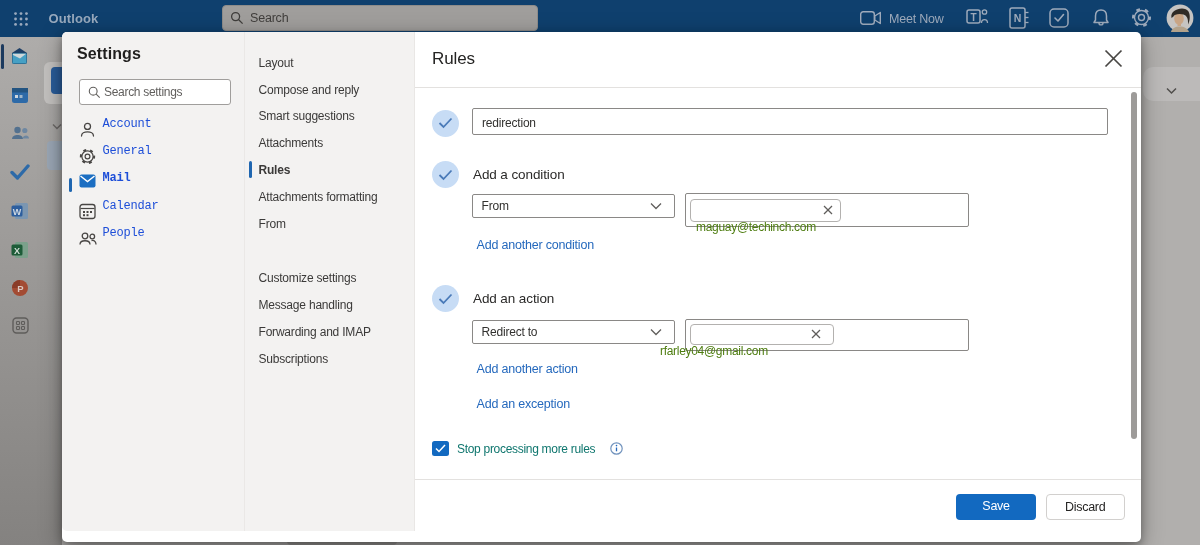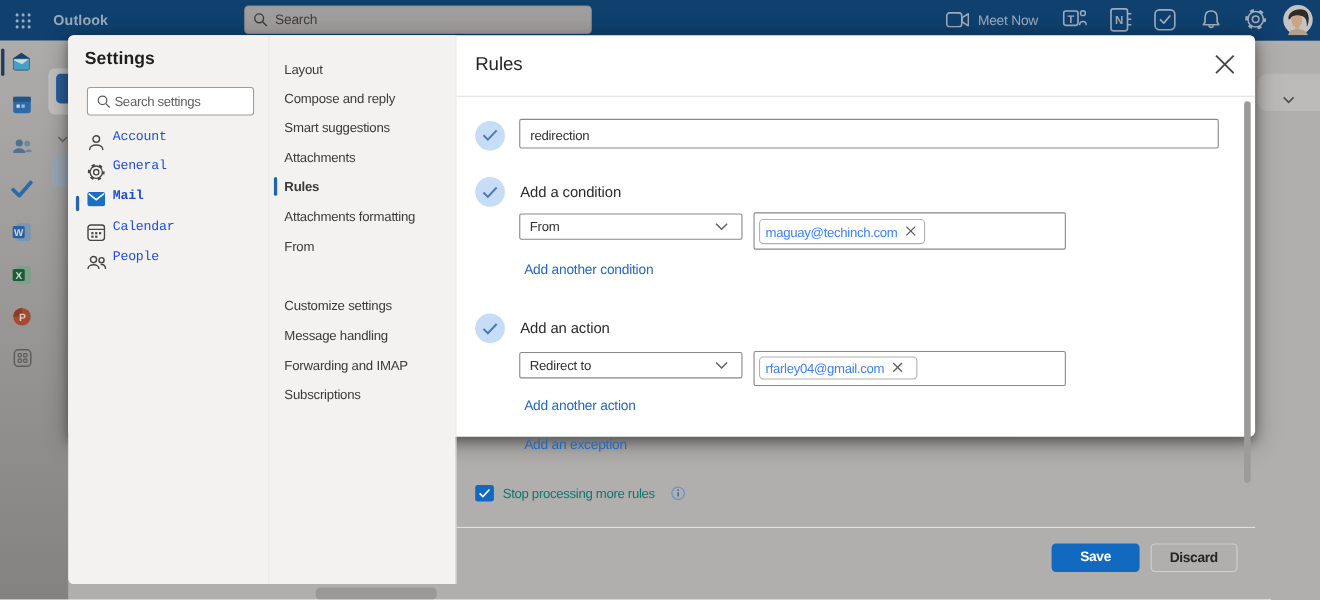--- a/index.html
+++ b/index.html
@@ -12,21 +12,21 @@
 #tsearch{left:222px;top:5px;width:316px;height:26px;background:#a09e9c;border:1px solid #8e8c8a;border-radius:4px;box-sizing:border-box;}
 #tsearchtxt{left:250px;top:11px;font-size:12.5px;color:#403e3c;letter-spacing:-0.2px;}
 #meetnow{left:889px;top:11.5px;color:#9fabbc;font-size:12.5px;letter-spacing:-0.2px;}
 
 #frag-ribbon{left:44px;top:62px;width:18px;height:42px;background:#c2c0be;border-radius:6px 0 0 6px;}
 #frag-newmsg{left:51px;top:67px;width:11px;height:27px;background:#2a5c99;border-radius:4px 0 0 4px;}
 #frag-sel{left:47px;top:141px;width:15px;height:29px;background:#9aa6b4;border-radius:4px 0 0 4px;}
 
 #frag-rpanel{left:1143px;top:67px;width:57px;height:34px;background:#bcbab9;border-radius:10px 0 0 10px;}
 
-#modal{left:62px;top:32px;width:1079px;height:365px;background:#ffffff;border-radius:5px;box-shadow:0 5px 22px rgba(0,0,0,0.35), 0 4px 9px rgba(0,0,0,0.28);}
+#modal{left:62px;top:32px;width:1079px;height:510px;background:#ffffff;border-radius:5px;box-shadow:0 5px 22px rgba(0,0,0,0.35), 0 4px 9px rgba(0,0,0,0.28);}
 #leftbg{left:0;top:0;width:352px;height:499px;background:#f3f2f1;border-radius:5px 0 0 5px;}
 #coldiv{left:182px;top:0;width:1px;height:499px;background:#eae8e6;}
 #vdiv{left:352px;top:0;width:1px;height:499px;background:#e9e7e5;}
 #hdiv1{left:353px;top:55px;width:726px;height:1px;background:#e3e1df;}
 #hdiv2{left:353px;top:447.3px;width:726px;height:1px;background:#e3e1df;}
 #settings-title{left:15px;top:13px;font-size:16px;font-weight:bold;color:#201f1e;letter-spacing:0.1px;}
 #ssearch{left:17px;top:47px;width:151.5px;height:25.5px;border:1px solid #a09e9c;border-radius:3px;box-sizing:border-box;background:#ffffff;}
 #ssearchtxt{left:42px;top:53px;font-size:12px;color:#605e5c;letter-spacing:-0.3px;}
 .lnav{left:17px;width:200px;height:27px;}
 .lnav .ic{position:absolute;left:0;top:5px;}
@@ -36,23 +36,23 @@
 .bold{font-weight:bold;color:#1d1c1b;}
 .bluebar{position:absolute;width:3px;background:#1f66b0;border-radius:2px;}
 
 #rp-title{left:370px;top:17px;font-size:17px;color:#252423;letter-spacing:-0.1px;}
 #closex{left:1042px;top:17px;}
 .circ{width:27px;height:27px;border-radius:50%;background:#c7dcf5;}
 .link{font-size:12.5px;color:#2569bd;letter-spacing:-0.2px;}
 .inbox{border:1px solid #8a8886;border-radius:2px;box-sizing:border-box;background:#fff;}
 .seltx{font-size:12px;color:#32312f;letter-spacing:-0.2px;}
 .pill{border:1px solid #b3b1af;border-radius:4px;box-sizing:border-box;background:#fff;}
-.pilltx{font-size:12px;color:#3b82f6;letter-spacing:-0.3px;}
-#savebtn{left:894px;top:462px;width:80px;height:25.5px;background:#1269c0;border-radius:4px;color:#ffffff;font-size:12.5px;font-weight:bold;text-align:center;line-height:25.5px;letter-spacing:-0.3px;}
-#discbtn{left:984px;top:461.5px;width:78.5px;height:26px;border:1px solid #d2d0ce;border-radius:4px;box-sizing:border-box;color:#252423;font-size:12.5px;font-weight:bold;text-align:center;line-height:24px;letter-spacing:-0.3px;}
+.pilltx{font-size:12px;color:#4d7c0f;letter-spacing:-0.3px;margin-top:16px;}
+#savebtn{left:894px;top:462px;width:80px;height:25.5px;background:#1269c0;border-radius:4px;color:#ffffff;font-size:12.5px;font-weight:normal;text-align:center;line-height:25.5px;letter-spacing:-0.3px;}
+#discbtn{left:984px;top:461.5px;width:78.5px;height:26px;border:1px solid #d2d0ce;border-radius:4px;box-sizing:border-box;color:#252423;font-size:12.5px;font-weight:normal;text-align:center;line-height:24px;letter-spacing:-0.3px;}
 #sthumb{left:1069px;top:59.5px;width:5.5px;height:347px;background:#9d9b99;border-radius:3px;}
 </style></head>
 <body>
 <div id="stage">
   <div class="a" id="topbar"></div>
 
   <svg class="a" style="left:12.5px;top:10.5px" width="16" height="16" viewBox="0 0 17 17">
     <g fill="#9aa9bd">
       <circle cx="2.7" cy="2.7" r="1.5"></circle>
         <circle cx="8.5" cy="2.7" r="1.5"></circle>
@@ -316,21 +316,21 @@
         <path d="M1.5 6 L5.5 10 L13.5 1.5" fill="none" stroke="#4a7ab8" stroke-width="1.8"></path>
       </svg>
     <div class="a" style="left:411px;top:258.5px;font-size:13.5px;color:#2b2a29;letter-spacing:-0.1px;">Add an action</div>
     <div class="a inbox" style="left:410px;top:287.5px;width:203px;height:24px;"></div>
     <div class="a seltx" style="left:419.5px;top:293px;">Redirect to</div>
     <svg class="a" style="left:588px;top:296px" width="12" height="8" viewBox="0 0 12 8">
         <path d="M1 1.5 L6 6.5 L11 1.5" fill="none" stroke="#605e5c" stroke-width="1.3"></path>
       </svg>
     <div class="a inbox" style="left:622.5px;top:286.5px;width:284.5px;height:32px;"></div>
     <div class="a pill" style="left:628px;top:291.5px;width:144px;height:21px;"></div>
-    <div class="a pilltx" style="left:634px;top:296px;">rfarley04@gmail.com</div>
+    <div class="a pilltx" style="left:598px;top:296px;">rfarley04@gmail.com</div>
     <svg class="a" style="left:749px;top:297px" width="10" height="10" viewBox="0 0 10 10">
         <line x1="1" y1="1" x2="9" y2="9" stroke="#605e5c" stroke-width="1.2"></line>
         <line x1="9" y1="1" x2="1" y2="9" stroke="#605e5c" stroke-width="1.2"></line>
       </svg>
     <div class="a link" style="left:414.5px;top:330px;">Add another action</div>
     <div class="a link" style="left:414.5px;top:365px;">Add an exception</div>
 
     <div class="a" style="left:370px;top:408.5px;width:16.5px;height:15.5px;background:#1269c0;border-radius:2.5px;"></div>
     <svg class="a" style="left:373px;top:412px" width="11" height="9" viewBox="0 0 11 9">
         <path d="M1 4.5 L4 7.5 L10 1" fill="none" stroke="#ffffff" stroke-width="1.5"></path>

